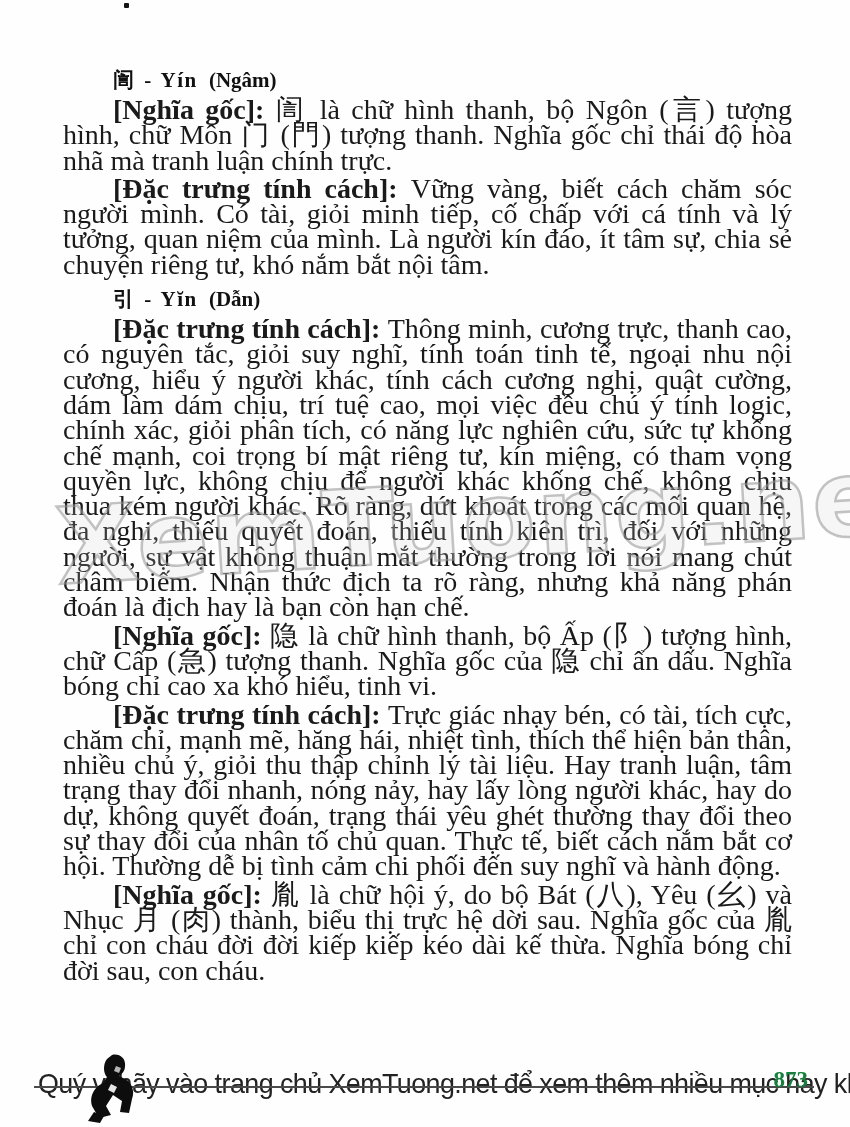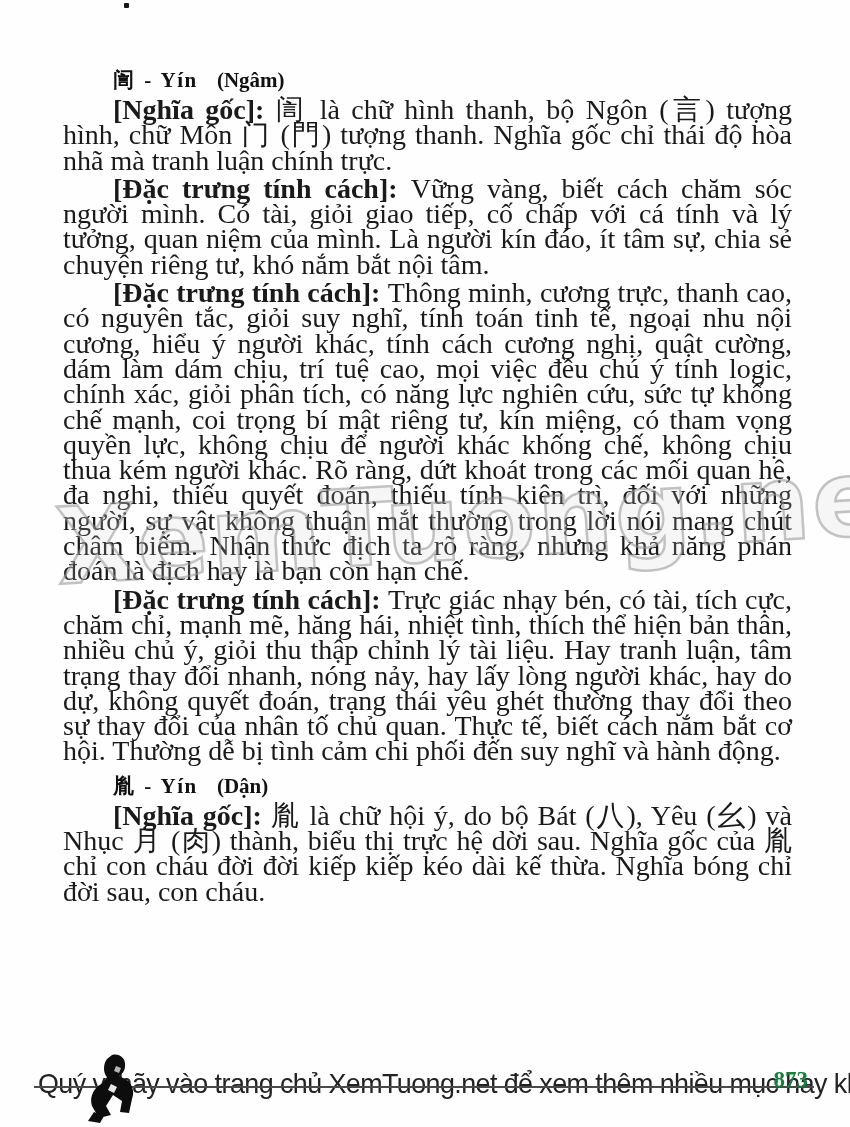--- a/index.html
+++ b/index.html
@@ -18,21 +18,21 @@
     z-index:1;
   }
   .entry-head {
     font-size:21px; font-weight:bold; color:#111;
     margin:9px 0 3px 0; text-indent:50px;
     line-height:27px;
   }
   .entry-head .hanzi { font-size:21px; letter-spacing:1px; }
   .entry-head .dash { padding:0 4px; }
   .entry-head .pinyin { font-family:Liberation Serif, serif; letter-spacing:1.5px; }
-  .entry-head .viet { margin-left:14px; }
+  .entry-head .viet { margin-left:6px; }
 
   .para {
     margin:3px 0; font-size:28px; line-height:25.3px;
     text-align:justify; text-indent:50px; color:#1a1a1a;
   }
   .para .plabel { font-weight:bold; }
 
   .watermark {
     position:absolute; left:56px; top:486px;
     font-family:"DejaVu Sans", sans-serif; font-weight:bold;
@@ -74,38 +74,39 @@
 
   <main class="content" id="entries-host">
   <section class="entry">
     <h2 class="entry-head">
       <span class="hanzi">訚</span>
       <span class="dash">-</span>
       <span class="pinyin">Yín</span>
       <span class="viet">(Ngâm)</span>
     </h2>
   <p class="para"><b class="plabel">[Nghĩa gốc]: </b><span>訚 là chữ hình thanh, bộ Ngôn (言) tượng hình, chữ Môn 门 (門) tượng thanh. Nghĩa gốc chỉ thái độ hòa nhã mà tranh luận chính trực.</span></p>
-        <p class="para"><b class="plabel">[Đặc trưng tính cách]: </b><span>Vững vàng, biết cách chăm sóc người mình. Có tài, giỏi giao tiếp, cố chấp với cá tính và lý tưởng, quan niệm của mình. Là người kín đáo, ít tâm sự, chia sẻ chuyện riêng tư, khó nắm bắt nội tâm.</span></p>
+        <p class="para"><b class="plabel">[Đặc trưng tính cách]: </b><span>Vững vàng, biết cách chăm sóc người mình. Có tài, giỏi minh tiếp, cố chấp với cá tính và lý tưởng, quan niệm của mình. Là người kín đáo, ít tâm sự, chia sẻ chuyện riêng tư, khó nắm bắt nội tâm.</span></p>
       </section>
 
   <section class="entry">
+    <h2 class="entry-head">
+      <span class="hanzi">引</span>
+      <span class="dash">-</span>
+      <span class="pinyin">Yĭn</span>
+      <span class="viet">(Dẫn)</span>
+    </h2>
         <p class="para"><b class="plabel">[Đặc trưng tính cách]: </b><span>Thông minh, cương trực, thanh cao, có nguyên tắc, giỏi suy nghĩ, tính toán tinh tế, ngoại nhu nội cương, hiểu ý người khác, tính cách cương nghị, quật cường, dám làm dám chịu, trí tuệ cao, mọi việc đều chú ý tính logic, chính xác, giỏi phân tích, có năng lực nghiên cứu, sức tự khống chế mạnh, coi trọng bí mật riêng tư, kín miệng, có tham vọng quyền lực, không chịu để người khác khống chế, không chịu thua kém người khác. Rõ ràng, dứt khoát trong các mối quan hệ, đa nghi, thiếu quyết đoán, thiếu tính kiên trì, đối với những người, sự vật không thuận mắt thường trong lời nói mang chút châm biếm. Nhận thức địch ta rõ ràng, nhưng khả năng phán đoán là địch hay là bạn còn hạn chế.</span></p>
       </section>
 
   <section class="entry">
+  <p class="para"><b class="plabel">[Nghĩa gốc]: </b><span>隐 là chữ hình thanh, bộ Ấp (阝) tượng hình, chữ Cấp (急) tượng thanh. Nghĩa gốc của 隐 chỉ ẩn dấu. Nghĩa bóng chỉ cao xa khó hiểu, tinh vi.</span></p>
         <p class="para"><b class="plabel">[Đặc trưng tính cách]: </b><span>Trực giác nhạy bén, có tài, tích cực, chăm chỉ, mạnh mẽ, hăng hái, nhiệt tình, thích thể hiện bản thân, nhiều chủ ý, giỏi thu thập chỉnh lý tài liệu. Hay tranh luận, tâm trạng thay đổi nhanh, nóng nảy, hay lấy lòng người khác, hay do dự, không quyết đoán, trạng thái yêu ghét thường thay đổi theo sự thay đổi của nhân tố chủ quan. Thực tế, biết cách nắm bắt cơ hội. Thường dễ bị tình cảm chi phối đến suy nghĩ và hành động.</span></p>
       </section>
 
   <section class="entry">
-    <h2 class="entry-head">
-      <span class="hanzi">胤</span>
-      <span class="dash">-</span>
-      <span class="pinyin">Yín</span>
-      <span class="viet">(Dận)</span>
-    </h2>
   <p class="para"><b class="plabel">[Nghĩa gốc]: </b><span>胤 là chữ hội ý, do bộ Bát (八), Yêu (幺) và Nhục 月 (肉) thành, biểu thị trực hệ dời sau. Nghĩa gốc của 胤 chỉ con cháu đời đời kiếp kiếp kéo dài kế thừa. Nghĩa bóng chỉ đời sau, con cháu.</span></p>
       </section>
 </main>
 
   <div class="watermark">XemTuong.net</div>
 
   <svg class="ink-figure" width="62" height="70" viewBox="0 0 62 70">
     <path fill="#0d0d0d" d="M28,1 C36,-1 42,5 41,12 C41,17 38,20 35,22 L41,25
       C48,29 51,37 48,45 L45,59 L36,58 L38,47 L29,41 L22,52 L27,61 L15,64
       L8,52 C5,43 10,33 19,29 L23,23 C19,19 19,10 23,5 Z"></path>

